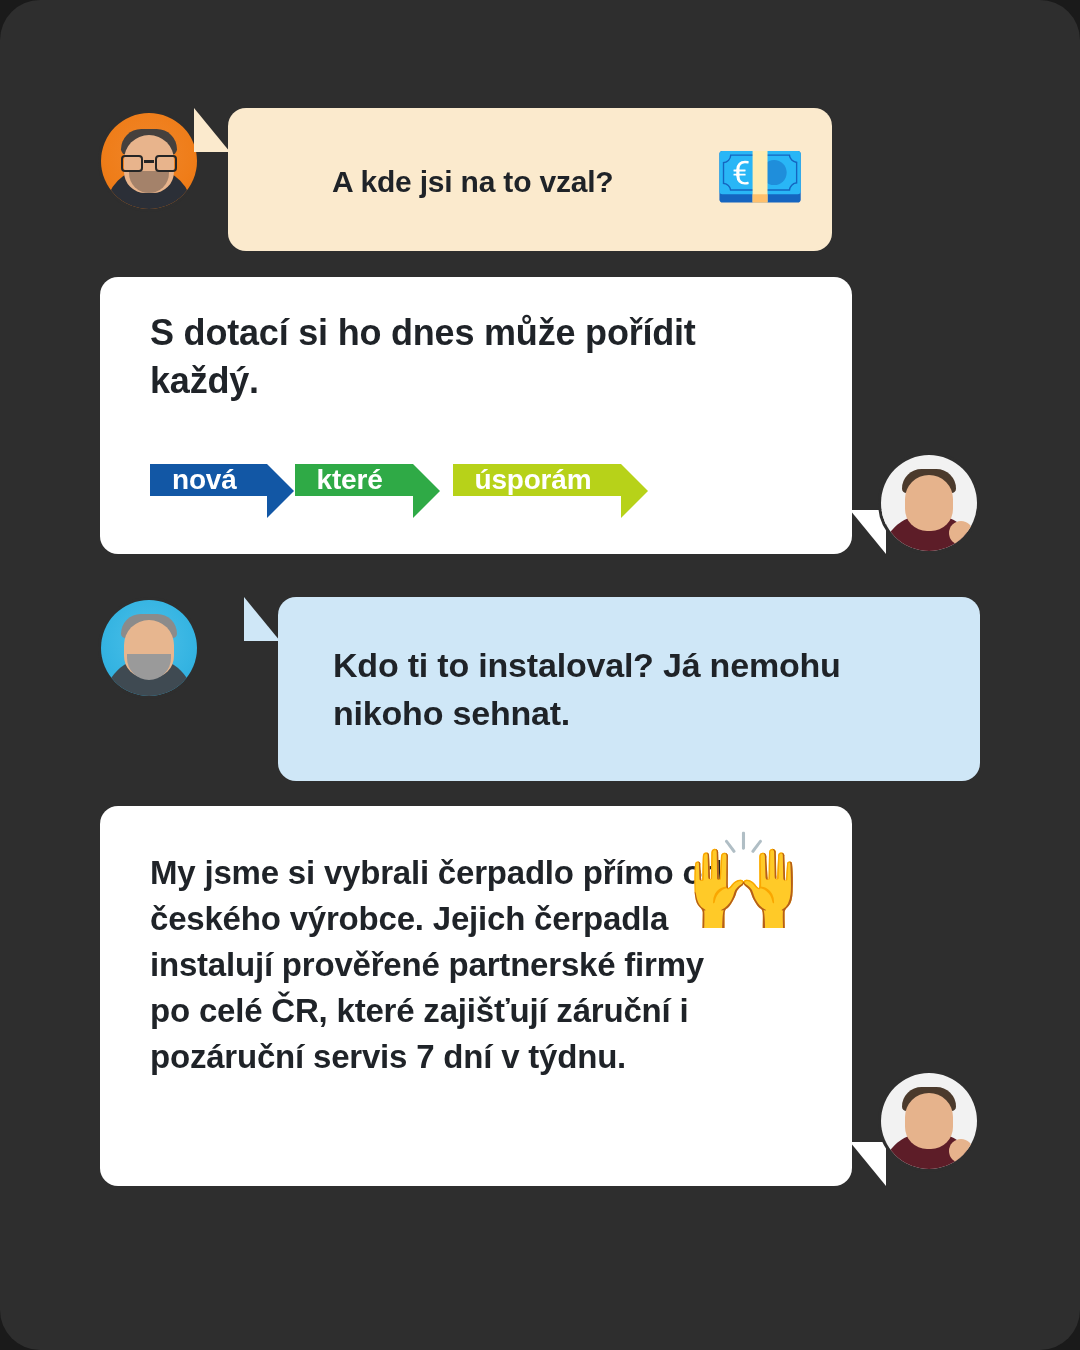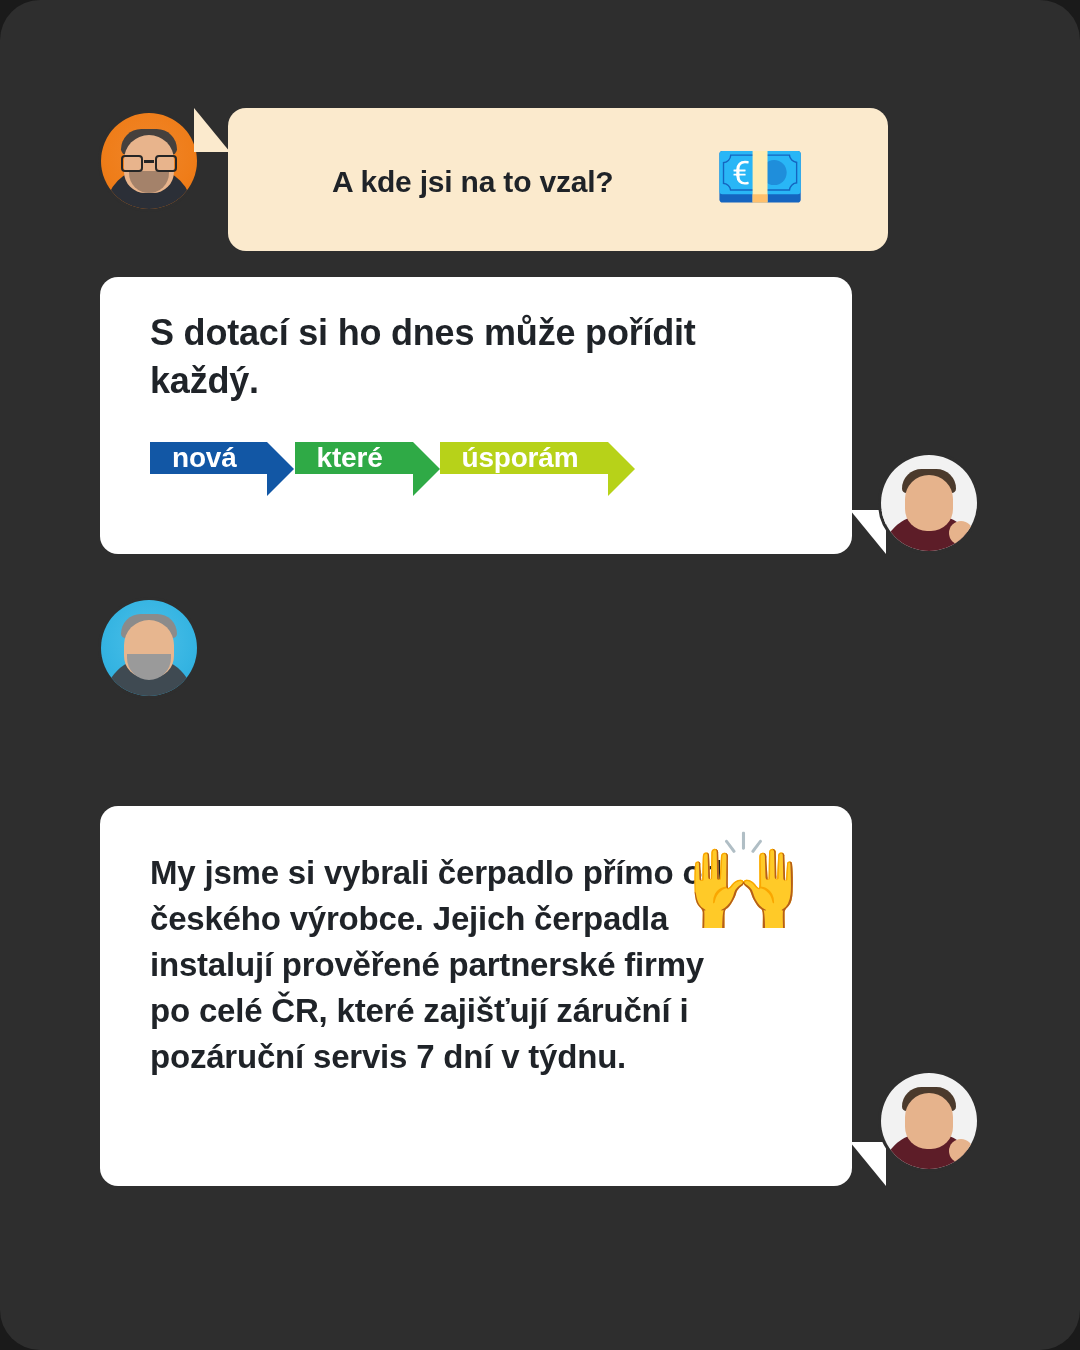--- a/index.html
+++ b/index.html
@@ -102,31 +102,31 @@
   }
   
   .tail-right {
     right: -34px;
     bottom: 0;
     border-left: 36px solid transparent;
     border-top: 44px solid transparent;
   }
 
   
-  #b1 { left: 228px; top: 108px; width: 660px; height: 143px; background: #fbeacd; }
+  #b1 { left: 228px; top: 108px; width: 604px; height: 143px; background: #fbeacd; }
   #b1 .tail-left { border-bottom-color: #fbeacd; }
   #b1 .txt { font-size: 30px; line-height: 38px; position: absolute; left: 104px; top: 55px; }
   #b1 .money { position: absolute; left: 486px; top: 32px; font-size: 74px; line-height: 74px; }
 
   
   #b2 { left: 100px; top: 277px; width: 752px; height: 277px; background: #ffffff; }
   #b2 .tail-right { border-top-color: #ffffff; }
   #b2 .txt { position: absolute; left: 50px; top: 32px; width: 650px; font-size: 36px; line-height: 48px; }
 
-  .nzu { position: absolute; left: 50px; top: 165px; height: 54px; display: flex; align-items: flex-start; }
+  .nzu { position: absolute; left: 50px; top: 165px; height: 54px; display: flex; align-items: flex-end; }
   .nzu .seg {
     position: relative;
     display: flex;
     align-items: center;
     color: #ffffff;
     font-weight: bold;
     font-size: 28px;
     padding: 0 30px 0 22px;
     letter-spacing: -0.2px;
   }
@@ -135,21 +135,21 @@
     position: absolute;
     right: -27px;
     top: 0;
     width: 0; height: 0;
     border-top: 27px solid transparent;
     border-bottom: 27px solid transparent;
     border-left: 27px solid currentColor;
   }
   .nzu .seg.s1 { background: #1257a5; color: #1257a5; }
   .nzu .seg.s2 { background: #2faa46; color: #2faa46; margin-left: 28px; }
-  .nzu .seg.s3 { background: #b7d219; color: #b7d219; margin-left: 27px; }
+  .nzu .seg.s3 { background: #b7d219; color: #b7d219; margin-left: 40px; }
   .nzu .seg span { color: #ffffff; position: relative; z-index: 2; }
 
   
   #b3 { left: 278px; top: 597px; width: 702px; height: 184px; background: #cfe7f7; }
   #b3 .tail-left { border-bottom-color: #cfe7f7; }
   #b3 .txt { position: absolute; left: 55px; top: 44px; width: 600px; font-size: 34px; line-height: 48px; }
 
   
   #b4 { left: 100px; top: 806px; width: 752px; height: 380px; background: #ffffff; }
   #b4 .tail-right { border-top-color: #ffffff; }
@@ -210,20 +210,24 @@
     </div>
 
     <div class="avatar av-blue" id="av3">
       <div class="face">
         <div class="p-body"></div>
         <div class="p-hair"></div>
         <div class="p-skin"></div>
         <div class="p-beard"></div>
       </div>
     </div>
+    <div class="bubble" id="b3">
+      <span class="tail tail-left"></span>
+      <div class="txt">Kdo ti to instaloval? Já nemohu nikoho sehnat.</div>
+    </div>
 
     <div class="bubble" id="b4">
       <span class="tail tail-right"></span>
       <div class="txt">My jsme si vybrali čerpadlo přímo od českého výrobce. Jejich čerpadla instalují prověřené partnerské firmy po celé ČR, které zajišťují záruční i pozáruční servis 7 dní v týdnu.</div>
       <div class="hands">🙌</div>
     </div>
     <div class="avatar av-white" id="av4">
       <div class="face">
         <div class="p-shirt"></div>
         <div class="p-hair"></div>

